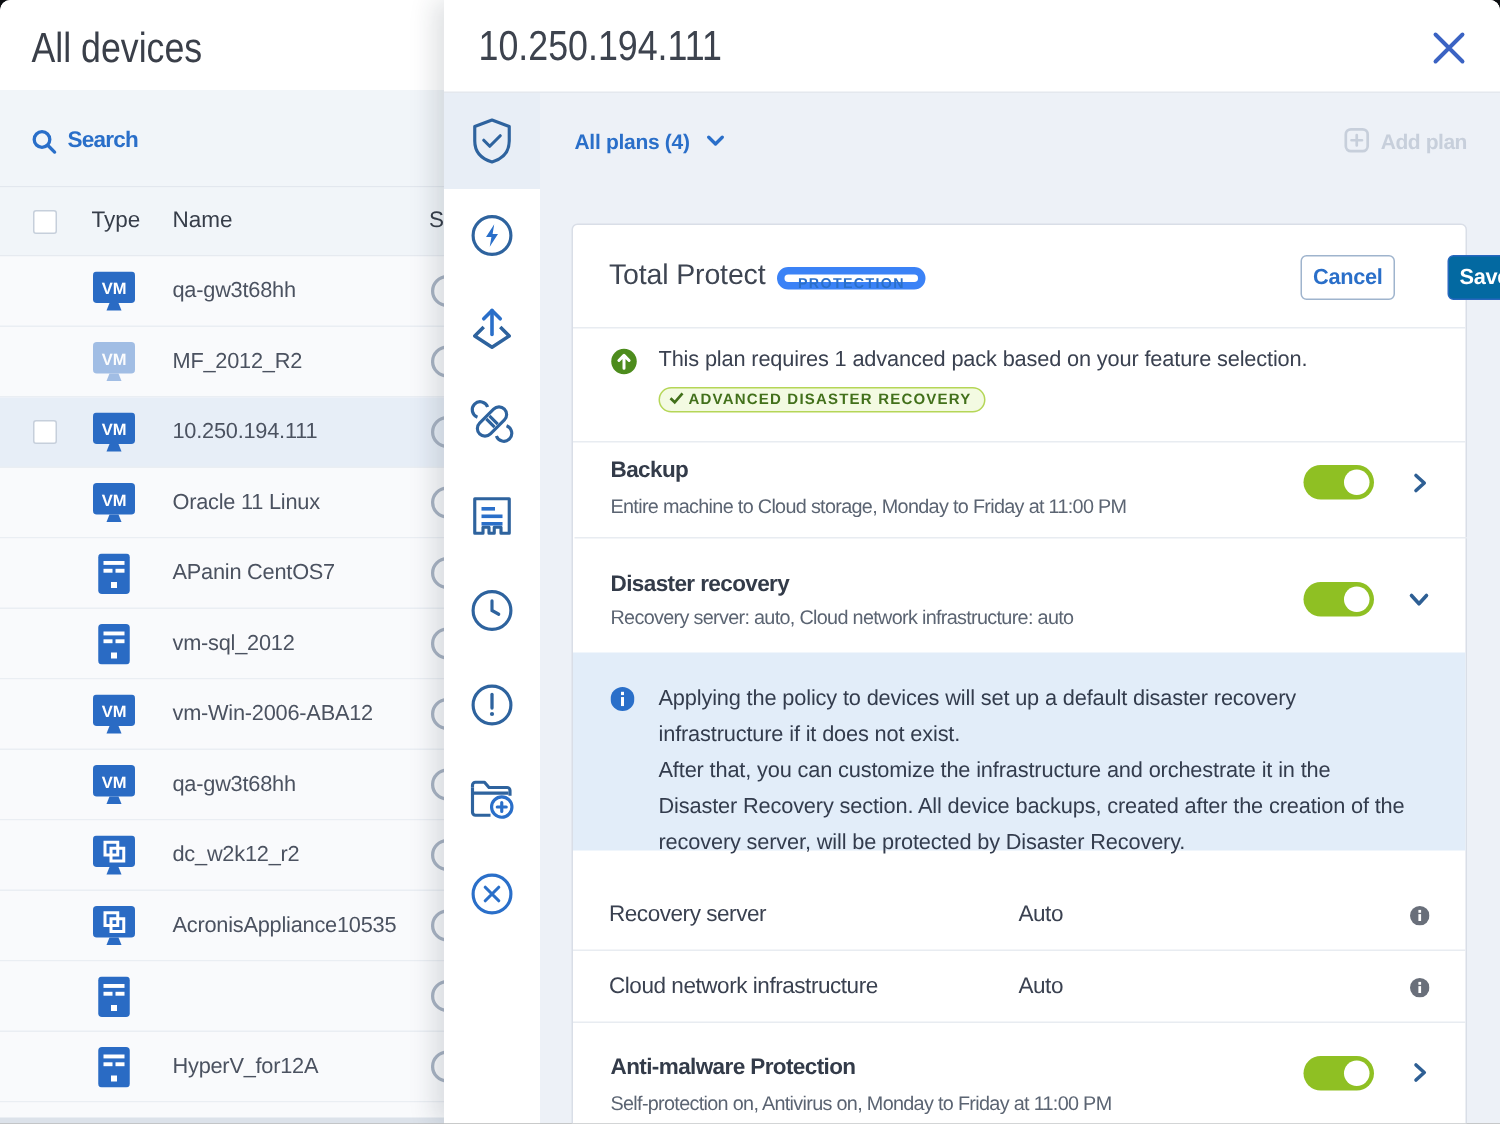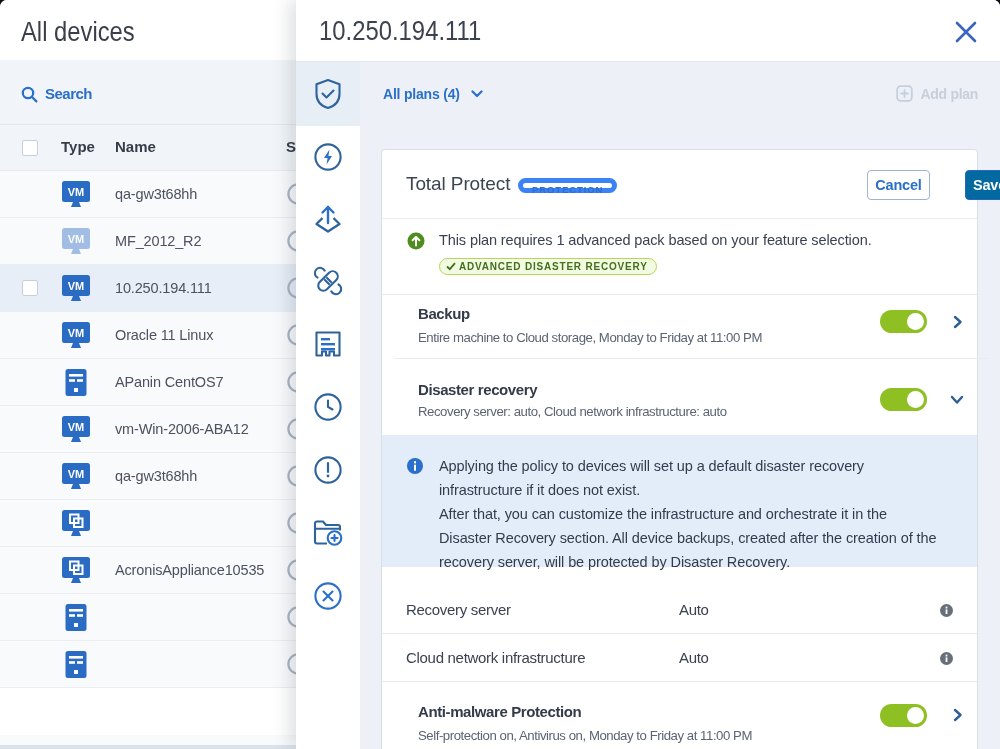--- a/index.html
+++ b/index.html
@@ -4,21 +4,21 @@
 <style>
 * { margin:0; padding:0; box-sizing:border-box; }
 html,body { width:1000px; height:749px; background:#0c0e11; font-family:"Liberation Sans", sans-serif; overflow:hidden; }
 .app { position:absolute; left:0; top:0; width:1000px; height:749px; background:#fff; border-radius:7px 7px 0 0; overflow:hidden; }
 
 
 .lp { position:absolute; left:0; top:0; width:296px; height:749px; background:#fff; }
 .lp h1 { position:absolute; left:21px; top:16px; font-size:28px; font-weight:400; color:#3a3f49; transform:scaleX(0.85); transform-origin:0 0; white-space:nowrap; }
 .search { position:absolute; left:0; top:60px; width:100%; height:65px; background:#f1f5f9; border-bottom:1px solid #e2e7ee; }
 .search .stxt { position:absolute; left:45px; top:2px; line-height:64px; font-size:15px; font-weight:700; color:#2a6fc9; letter-spacing:-0.5px; }
-.thead { position:absolute; left:0; top:125px; width:100%; height:46px; background:#f1f5f9; border-bottom:1px solid #e6eaf0; font-weight:700; font-size:15px; color:#363d49; }
+.thead { position:absolute; left:0; top:125px; width:100%; height:46px; background:#f1f5f9; border-bottom:1px solid #e6eaf0; font-weight:400; font-size:15px; color:#363d49; }
 .thead .c1 { position:absolute; left:61px; top:0; line-height:44px; }
 .thead .c2 { position:absolute; left:115px; top:0; line-height:44px; }
 .thead .c3 { position:absolute; left:286px; top:0; line-height:44px; }
 .cb { position:absolute; left:22px; top:50%; margin-top:-8px; width:16px; height:16px; background:#fff; border:1px solid #c6cfdb; border-radius:2px; }
 .rows { position:absolute; left:0; top:171px; width:100%; }
 .row { position:relative; width:100%; height:47px; background:#f9fafc; border-bottom:1px solid #eaeef3; }
 .row.sel { background:#e7eef7; }
 .row .nm { position:absolute; left:115px; top:0; line-height:46px; font-size:14.5px; color:#4b5260; letter-spacing:-0.15px; }
 .row .ticon { position:absolute; left:62px; top:50%; margin-top:-13px; }
 .row .st { position:absolute; left:287px; top:50%; margin-top:-11px; }
@@ -44,21 +44,21 @@
 .tp { position:absolute; left:24px; top:0; line-height:68px; font-size:19px; color:#3e4552; letter-spacing:-0.1px; }
 .pill { position:absolute; left:136px; top:28px; height:15px; line-height:13px; border:5px solid #3b82f6; border-radius:8px; padding:0 9px; font-size:9.5px; font-weight:700; letter-spacing:0.9px; color:#2a6fc9; }
 .btn { position:absolute; top:20px; height:30px; border-radius:4px; font-size:14.5px; font-weight:700; text-align:center; line-height:28px; letter-spacing:-0.2px;margin-left:41px; }
 .cancel { left:444px; width:63px; background:#fff; border:1px solid #9fb4cd; color:#2a6fc9; }
 .save { left:542px; width:49px; background:#0369a1; border:1px solid #2767be; color:#fff; }
 
 .notif { position:absolute; left:0; top:69px; width:100%; height:76px; border-bottom:1px solid #e8ecf1; }
 .ntxt { position:absolute; left:57px; top:13px; font-size:14.5px; color:#3a4150; letter-spacing:-0.1px; }
 .chip { position:absolute; left:57px; top:39px; height:17px; line-height:15px; background:#f3fae2; border:1px solid #b5d657; border-radius:9px; padding:0 8px 0 6px; font-size:10px; font-weight:700; letter-spacing:0.8px; color:#42701b; }
 
-.sec { position:absolute; left:12px; width:100%; border-bottom:1px solid #e8ecf1; }
+.sec { position:absolute; left:1px; width:100%; border-bottom:1px solid #e8ecf1; }
 .sec .h { position:absolute; left:24px; font-size:15px; font-weight:700; color:#333b49; letter-spacing:-0.4px; }
 .sec .s { position:absolute; left:24px; font-size:13.2px; color:#5b6472; letter-spacing:-0.45px; }
 .toggle { position:absolute; left:486px; width:47px; height:23px; border-radius:12px; background:#8fc023; }
 .toggle .knob { position:absolute; right:3px; top:3px; width:17px; height:17px; border-radius:50%; background:#fff; }
 .chev { position:absolute; left:554px; width:18px; height:18px; }
 
 .infobox { position:absolute; left:0; top:285px; width:100%; height:132px; background:#e2edf9; }
 .infobox .itxt { position:absolute; left:57px; top:19px; width:540px; font-size:14.5px; line-height:24px; color:#333c4d; letter-spacing:-0.1px; white-space:nowrap; }
 .irow { position:absolute; left:0; width:100%; border-bottom:1px solid #e8ecf1; font-size:15px; color:#3a4150; letter-spacing:-0.3px;text-decoration:underline; }
 .irow .lab { position:absolute; left:24px; }
@@ -136,84 +136,99 @@
               <rect x="7" y="10.2" width="6" height="2.6" fill="#fff"></rect>
               <rect x="15" y="10.2" width="6" height="2.6" fill="#fff"></rect>
               <rect x="12" y="19" width="4" height="4" fill="#fff"></rect>
             </svg></span>
           <span class="nm">APanin CentOS7</span>
           <span class="st"><svg width="22" height="22" viewBox="0 0 22 22">
               <circle cx="11" cy="11" r="9.6" fill="none" stroke="#a9b4c4" stroke-width="2.2"></circle>
             </svg></span>
         </div>
         <div class="row">
-          <span class="ticon"><svg width="28" height="27" viewBox="0 0 28 27" style="opacity:1">
-              <rect x="0" y="0" width="28" height="21" rx="2.5" fill="#2a6bc4"></rect>
-              <path d="M11 21 h6 l2 5 h-10 z" fill="#2a6bc4"></path>
-              <text x="14" y="15" text-anchor="middle" font-family="Liberation Sans" font-size="11" font-weight="bold" fill="#fff">VM</text>
-            </svg></span>
-          <span class="nm">vm-Win-2006-ABA12</span>
-          <span class="st"><svg width="22" height="22" viewBox="0 0 22 22">
-              <circle cx="11" cy="11" r="9.6" fill="none" stroke="#a9b4c4" stroke-width="2.2"></circle>
-            </svg></span>
-        </div>
-        <div class="row">
-          <span class="ticon"><svg width="28" height="27" viewBox="0 0 28 27" style="opacity:1">
-              <rect x="0" y="0" width="28" height="21" rx="2.5" fill="#2a6bc4"></rect>
-              <path d="M11 21 h6 l2 5 h-10 z" fill="#2a6bc4"></path>
-              <text x="14" y="15" text-anchor="middle" font-family="Liberation Sans" font-size="11" font-weight="bold" fill="#fff">VM</text>
-            </svg></span>
-          <span class="nm">qa-gw3t68hh</span>
-          <span class="st"><svg width="22" height="22" viewBox="0 0 22 22">
-              <circle cx="11" cy="11" r="9.6" fill="none" stroke="#a9b4c4" stroke-width="2.2"></circle>
-            </svg></span>
-        </div>
-        <div class="row">
-          <span class="ticon"><svg width="28" height="27" viewBox="0 0 28 27">
-              <rect x="0" y="0" width="28" height="21" rx="2.5" fill="#2a6bc4"></rect>
-              <path d="M11 21 h6 l2 5 h-10 z" fill="#2a6bc4"></path>
-              <rect x="8" y="4.5" width="8.5" height="8.5" fill="none" stroke="#fff" stroke-width="2"></rect>
-              <rect x="12" y="8.5" width="8.5" height="8.5" fill="none" stroke="#fff" stroke-width="2"></rect>
-            </svg></span>
-          <span class="st"><svg width="22" height="22" viewBox="0 0 22 22">
-              <circle cx="11" cy="11" r="9.6" fill="none" stroke="#a9b4c4" stroke-width="2.2"></circle>
-            </svg></span>
-        </div>
-        <div class="row">
-          <span class="ticon"><svg width="28" height="27" viewBox="0 0 28 27">
-              <rect x="0" y="0" width="28" height="21" rx="2.5" fill="#2a6bc4"></rect>
-              <path d="M11 21 h6 l2 5 h-10 z" fill="#2a6bc4"></path>
-              <rect x="8" y="4.5" width="8.5" height="8.5" fill="none" stroke="#fff" stroke-width="2"></rect>
-              <rect x="12" y="8.5" width="8.5" height="8.5" fill="none" stroke="#fff" stroke-width="2"></rect>
-            </svg></span>
-          <span class="nm">AcronisAppliance10535</span>
-          <span class="st"><svg width="22" height="22" viewBox="0 0 22 22">
-              <circle cx="11" cy="11" r="9.6" fill="none" stroke="#a9b4c4" stroke-width="2.2"></circle>
-            </svg></span>
-        </div>
-        <div class="row">
           <span class="ticon"><svg width="28" height="27" viewBox="0 0 28 27">
               <rect x="3.5" y="0" width="21" height="27" rx="2.5" fill="#2a6bc4"></rect>
               <rect x="7" y="5" width="14" height="2.6" fill="#fff"></rect>
               <rect x="7" y="10.2" width="6" height="2.6" fill="#fff"></rect>
               <rect x="15" y="10.2" width="6" height="2.6" fill="#fff"></rect>
               <rect x="12" y="19" width="4" height="4" fill="#fff"></rect>
             </svg></span>
+          <span class="nm">vm-sql_2012</span>
+          <span class="st"><svg width="22" height="22" viewBox="0 0 22 22">
+              <circle cx="11" cy="11" r="9.6" fill="none" stroke="#a9b4c4" stroke-width="2.2"></circle>
+            </svg></span>
+        </div>
+        <div class="row">
+          <span class="ticon"><svg width="28" height="27" viewBox="0 0 28 27" style="opacity:1">
+              <rect x="0" y="0" width="28" height="21" rx="2.5" fill="#2a6bc4"></rect>
+              <path d="M11 21 h6 l2 5 h-10 z" fill="#2a6bc4"></path>
+              <text x="14" y="15" text-anchor="middle" font-family="Liberation Sans" font-size="11" font-weight="bold" fill="#fff">VM</text>
+            </svg></span>
+          <span class="nm">vm-Win-2006-ABA12</span>
+          <span class="st"><svg width="22" height="22" viewBox="0 0 22 22">
+              <circle cx="11" cy="11" r="9.6" fill="none" stroke="#a9b4c4" stroke-width="2.2"></circle>
+            </svg></span>
+        </div>
+        <div class="row">
+          <span class="ticon"><svg width="28" height="27" viewBox="0 0 28 27" style="opacity:1">
+              <rect x="0" y="0" width="28" height="21" rx="2.5" fill="#2a6bc4"></rect>
+              <path d="M11 21 h6 l2 5 h-10 z" fill="#2a6bc4"></path>
+              <text x="14" y="15" text-anchor="middle" font-family="Liberation Sans" font-size="11" font-weight="bold" fill="#fff">VM</text>
+            </svg></span>
+          <span class="nm">qa-gw3t68hh</span>
+          <span class="st"><svg width="22" height="22" viewBox="0 0 22 22">
+              <circle cx="11" cy="11" r="9.6" fill="none" stroke="#a9b4c4" stroke-width="2.2"></circle>
+            </svg></span>
+        </div>
+        <div class="row">
+          <span class="ticon"><svg width="28" height="27" viewBox="0 0 28 27">
+              <rect x="0" y="0" width="28" height="21" rx="2.5" fill="#2a6bc4"></rect>
+              <path d="M11 21 h6 l2 5 h-10 z" fill="#2a6bc4"></path>
+              <rect x="8" y="4.5" width="8.5" height="8.5" fill="none" stroke="#fff" stroke-width="2"></rect>
+              <rect x="12" y="8.5" width="8.5" height="8.5" fill="none" stroke="#fff" stroke-width="2"></rect>
+            </svg></span>
+          <span class="nm">dc_w2k12_r2</span>
+          <span class="st"><svg width="22" height="22" viewBox="0 0 22 22">
+              <circle cx="11" cy="11" r="9.6" fill="none" stroke="#a9b4c4" stroke-width="2.2"></circle>
+            </svg></span>
+        </div>
+        <div class="row">
+          <span class="ticon"><svg width="28" height="27" viewBox="0 0 28 27">
+              <rect x="0" y="0" width="28" height="21" rx="2.5" fill="#2a6bc4"></rect>
+              <path d="M11 21 h6 l2 5 h-10 z" fill="#2a6bc4"></path>
+              <rect x="8" y="4.5" width="8.5" height="8.5" fill="none" stroke="#fff" stroke-width="2"></rect>
+              <rect x="12" y="8.5" width="8.5" height="8.5" fill="none" stroke="#fff" stroke-width="2"></rect>
+            </svg></span>
+          <span class="nm">AcronisAppliance10535</span>
           <span class="st"><svg width="22" height="22" viewBox="0 0 22 22">
               <circle cx="11" cy="11" r="9.6" fill="none" stroke="#a9b4c4" stroke-width="2.2"></circle>
             </svg></span>
         </div>
         <div class="row">
           <span class="ticon"><svg width="28" height="27" viewBox="0 0 28 27">
               <rect x="3.5" y="0" width="21" height="27" rx="2.5" fill="#2a6bc4"></rect>
               <rect x="7" y="5" width="14" height="2.6" fill="#fff"></rect>
               <rect x="7" y="10.2" width="6" height="2.6" fill="#fff"></rect>
               <rect x="15" y="10.2" width="6" height="2.6" fill="#fff"></rect>
               <rect x="12" y="19" width="4" height="4" fill="#fff"></rect>
             </svg></span>
+          <span class="st"><svg width="22" height="22" viewBox="0 0 22 22">
+              <circle cx="11" cy="11" r="9.6" fill="none" stroke="#a9b4c4" stroke-width="2.2"></circle>
+            </svg></span>
+        </div>
+        <div class="row">
+          <span class="ticon"><svg width="28" height="27" viewBox="0 0 28 27">
+              <rect x="3.5" y="0" width="21" height="27" rx="2.5" fill="#2a6bc4"></rect>
+              <rect x="7" y="5" width="14" height="2.6" fill="#fff"></rect>
+              <rect x="7" y="10.2" width="6" height="2.6" fill="#fff"></rect>
+              <rect x="15" y="10.2" width="6" height="2.6" fill="#fff"></rect>
+              <rect x="12" y="19" width="4" height="4" fill="#fff"></rect>
+            </svg></span>
+          <span class="nm">HyperV_for12A</span>
           <span class="st"><svg width="22" height="22" viewBox="0 0 22 22">
               <circle cx="11" cy="11" r="9.6" fill="none" stroke="#a9b4c4" stroke-width="2.2"></circle>
             </svg></span>
         </div>
       </div>
     <div style="position:absolute;left:0;top:735px;width:100%;height:11px;background:#f9fafc;"></div>
     <div style="position:absolute;left:0;top:745px;width:100%;height:4px;background:#dce2ea;"></div>
   </div>
   <div class="ov">
     <div class="ovh">

